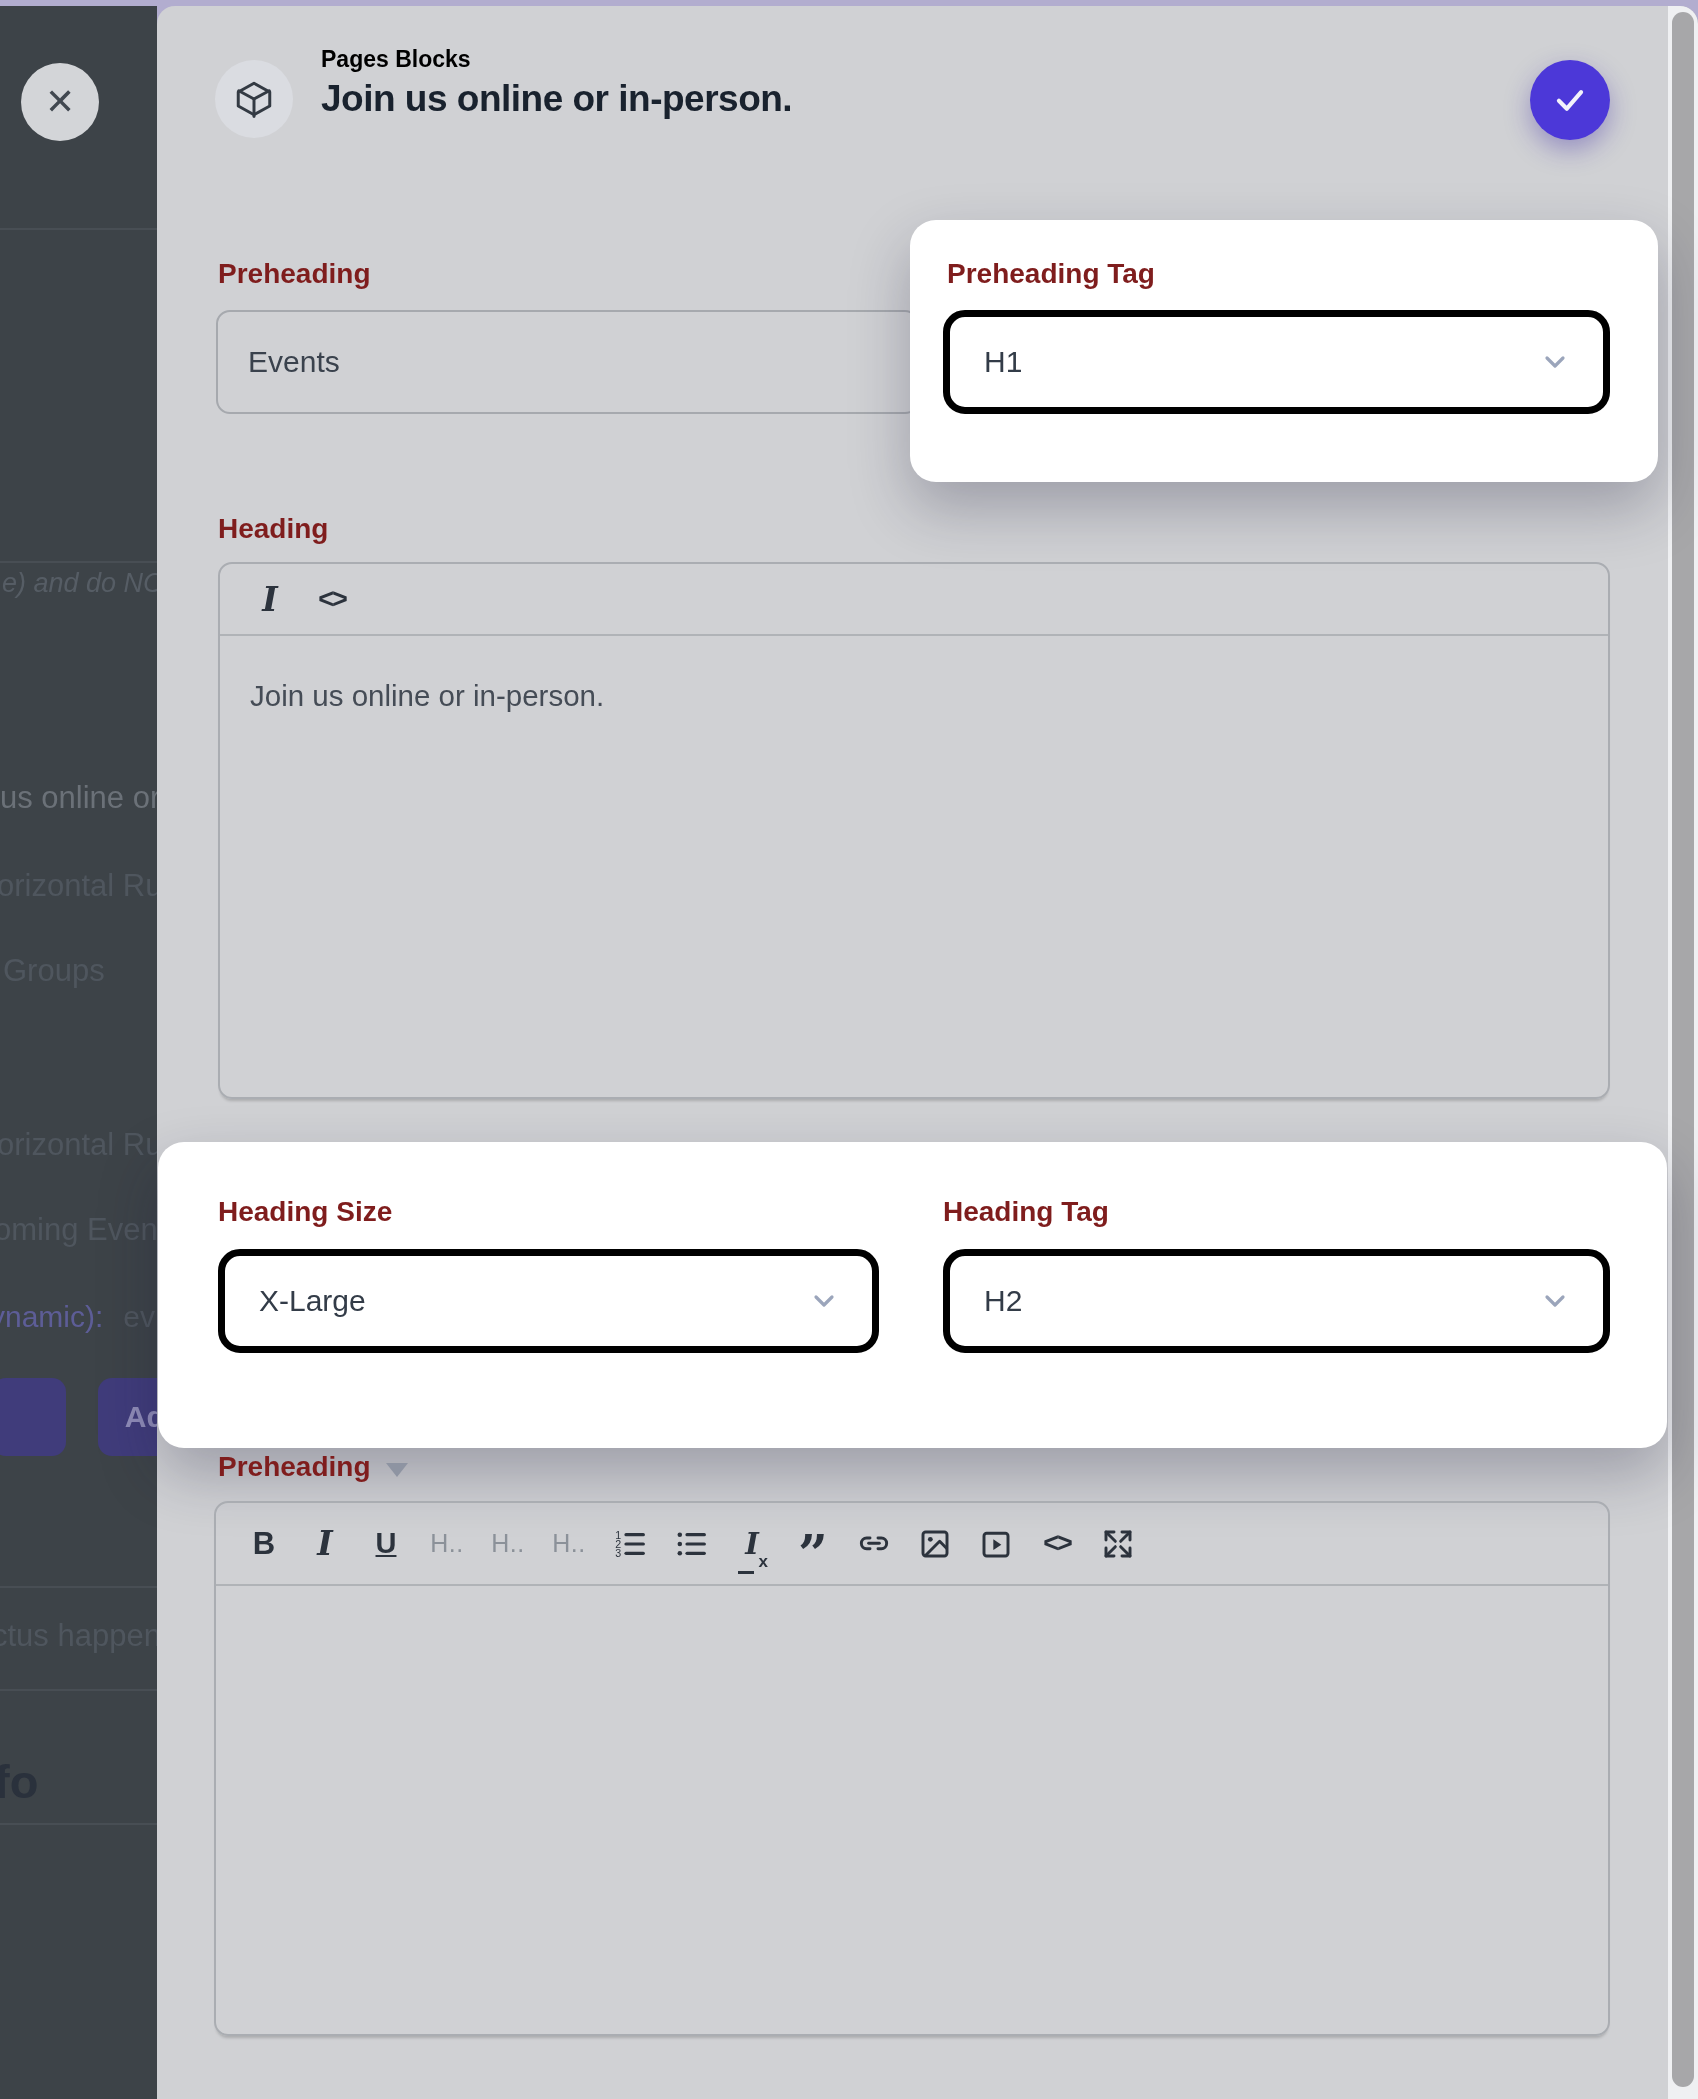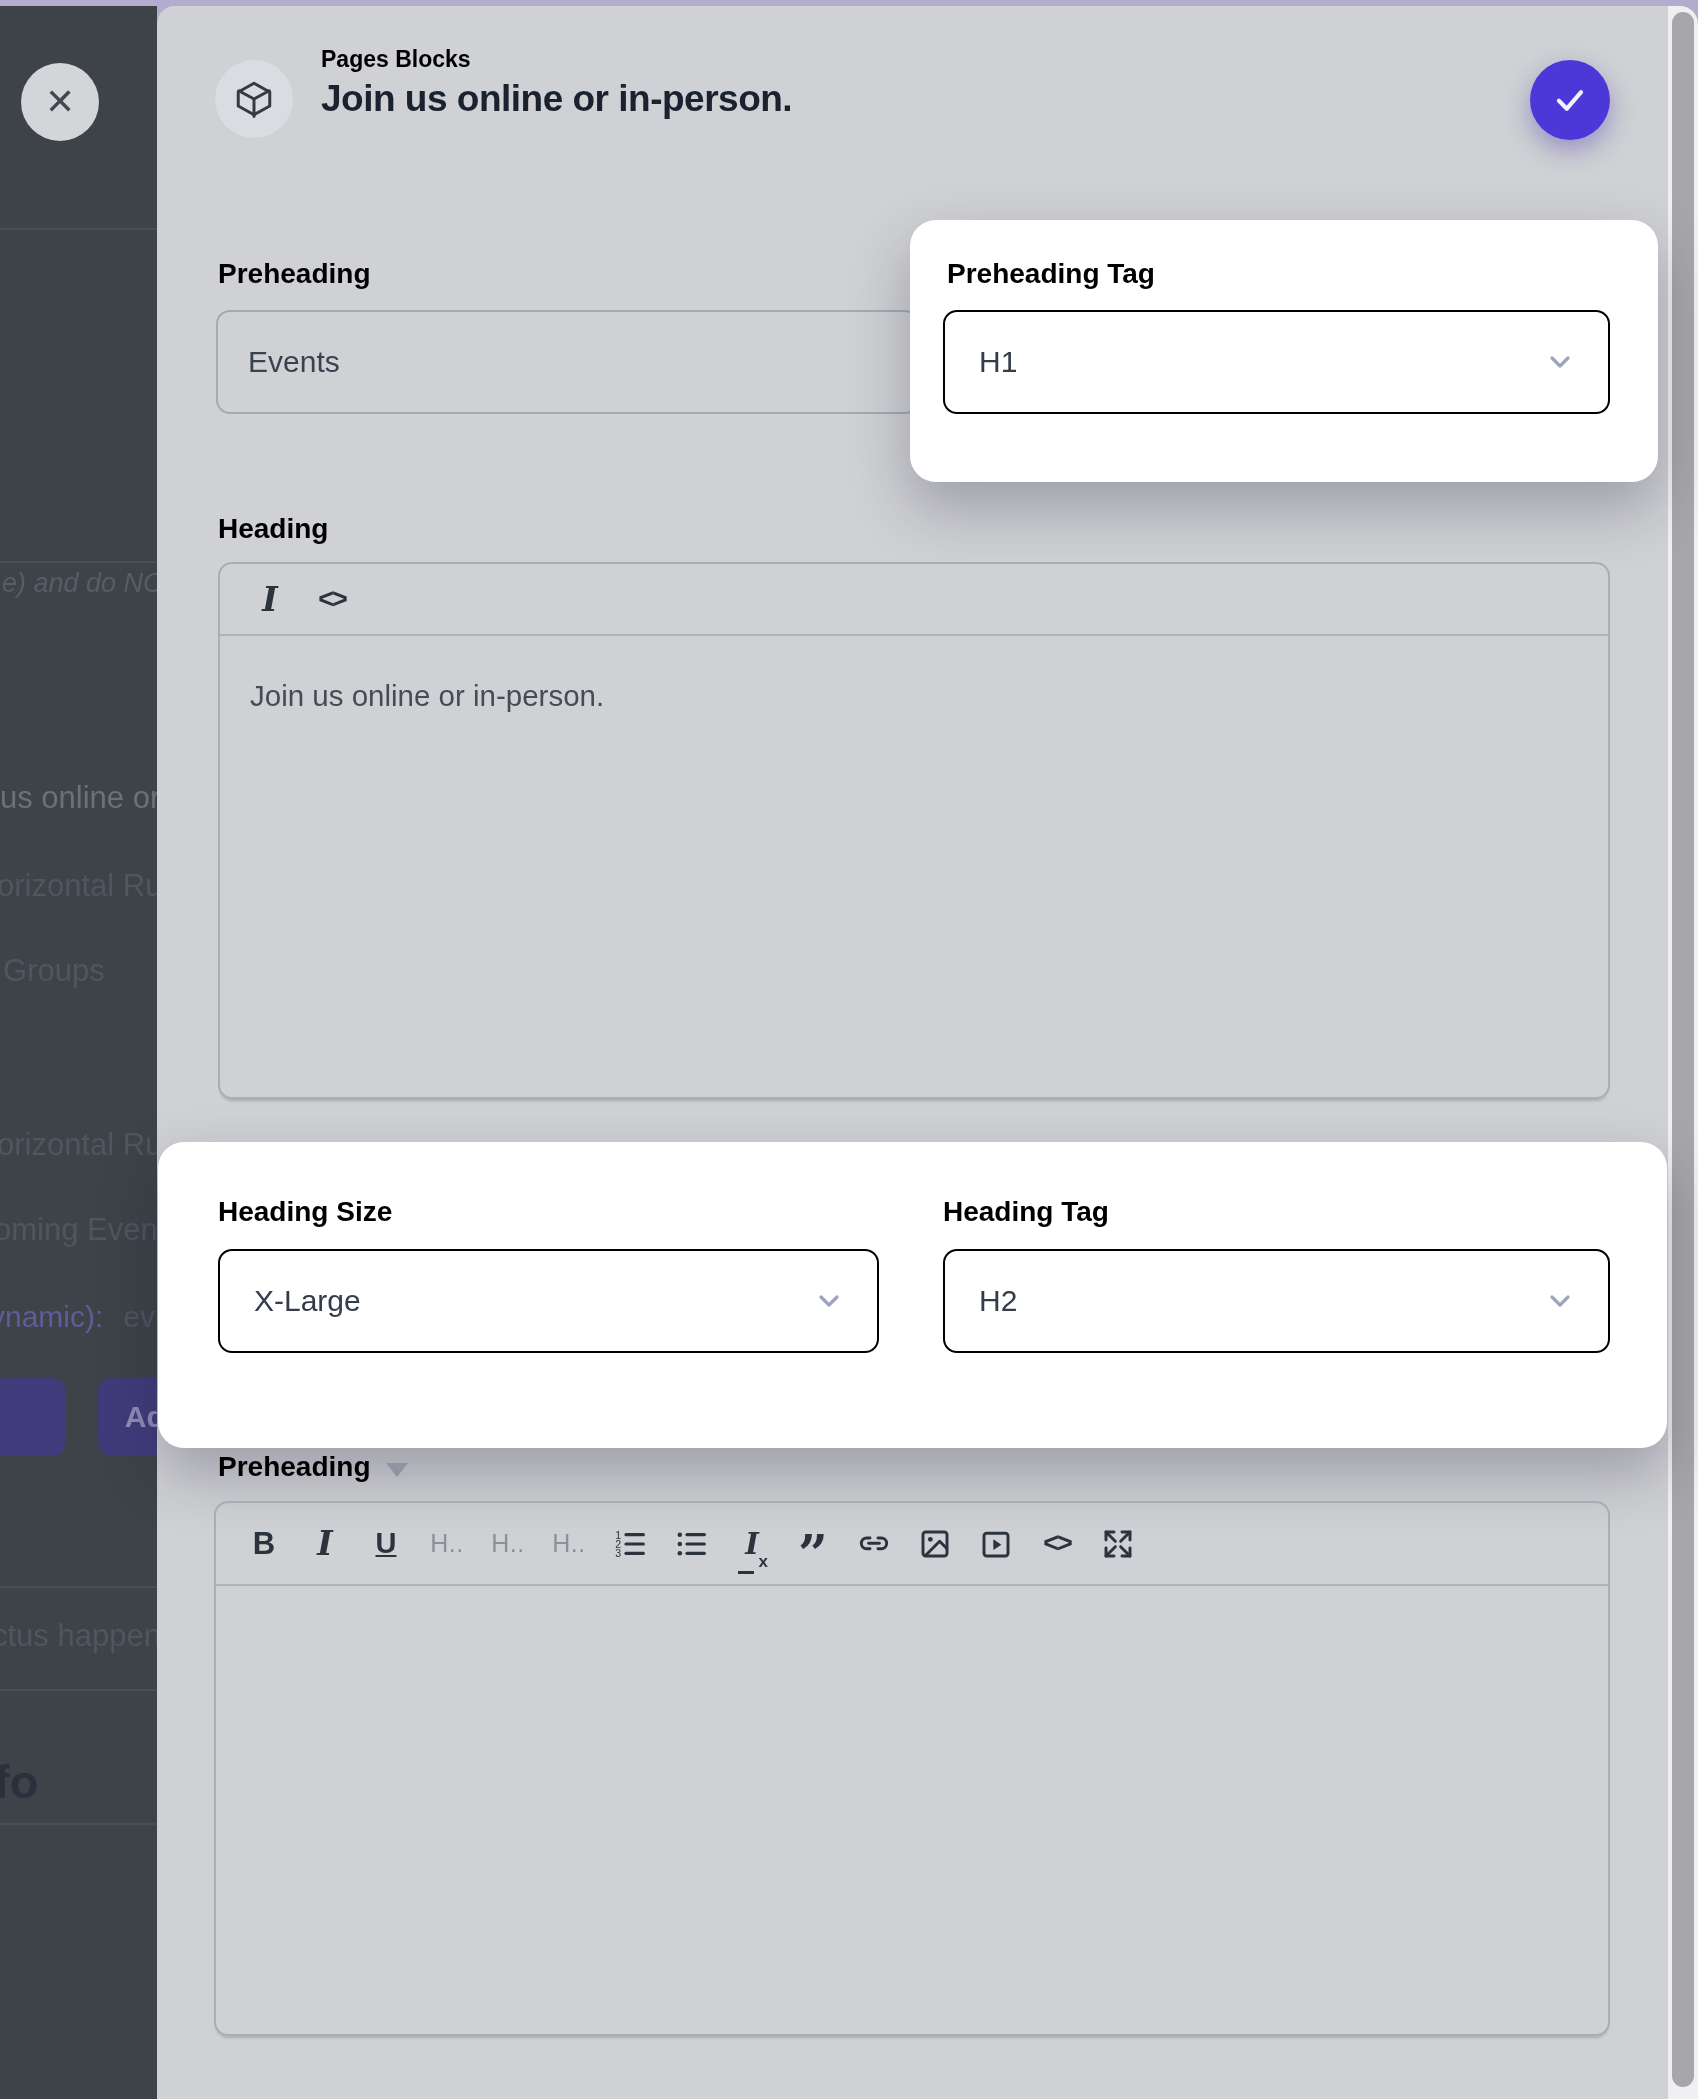--- a/index.html
+++ b/index.html
@@ -27,26 +27,26 @@
   .scroll-thumb{position:absolute;right:4px;top:6px;width:22px;height:2075px;border-radius:11px;background:#a7a7a9;}
 
   
   .ui{position:absolute;inset:0;}
 
   .icon-circle{position:absolute;left:215px;top:60px;width:78px;height:78px;border-radius:50%;background:#dadce1;display:flex;align-items:center;justify-content:center;}
   .breadcrumb{position:absolute;left:321px;top:46px;font-size:23px;font-weight:600;color:#000000;}
   .page-title{position:absolute;left:321px;top:78px;font-size:37px;font-weight:700;color:#19222e;letter-spacing:-.5px;margin:0;}
   .confirm-btn{position:absolute;left:1530px;top:60px;width:80px;height:80px;border-radius:50%;background:#4c38d8;border:none;display:flex;align-items:center;justify-content:center;cursor:pointer;box-shadow:0 10px 26px rgba(44,24,160,.35);}
 
-  .field-label{position:absolute;font-size:28px;font-weight:600;color:#000000;white-space:nowrap;}
+  .field-label{position:absolute;font-size:28px;font-weight:600;color:#7f1d1d;white-space:nowrap;}
   .spot-card{position:absolute;background:#fff;border-radius:26px;box-shadow:0 26px 60px rgba(25,25,55,.28);}
 
   .text-input{position:absolute;left:216px;top:310px;width:703px;height:104px;border:2px solid #a6a9ae;border-radius:14px;background:transparent;padding:0 30px;font-size:30px;color:#3a424d;outline:none;}
 
-  .select{position:absolute;height:104px;background:#fff;border:2px solid #000000;border-radius:14px;display:flex;align-items:center;justify-content:space-between;padding:0 32px 0 34px;cursor:pointer;}
+  .select{position:absolute;height:104px;background:#fff;border:7px solid #000000;border-radius:22px;display:flex;align-items:center;justify-content:space-between;padding:0 32px 0 34px;cursor:pointer;}
   .select .val{font-size:30px;color:#333c48;}
   .select svg{width:32px;height:32px;color:#9ba5bb;}
 
   .editor{position:absolute;border:2px solid #aaadb2;border-radius:14px;box-shadow:0 4px 3px -2px rgba(0,0,0,.18);}
   .ed-toolbar{display:flex;align-items:center;gap:18px;padding:0 0 0 28px;border-bottom:2px solid #b0b3b7;}
   .tb-ico{min-width:44px;height:100%;display:flex;align-items:center;justify-content:center;background:none;border:none;padding:0;color:#2c333d;cursor:pointer;position:relative;}
   .g-bold{font-size:31px;font-weight:800;}
   .g-italic{font-family:"DejaVu Serif",serif;font-style:italic;font-size:33px;font-weight:600;}
   .g-under{font-size:29px;font-weight:600;text-decoration:underline;}
   .g-h{font-size:25px;font-weight:500;color:#8b9199;letter-spacing:.5px;}

